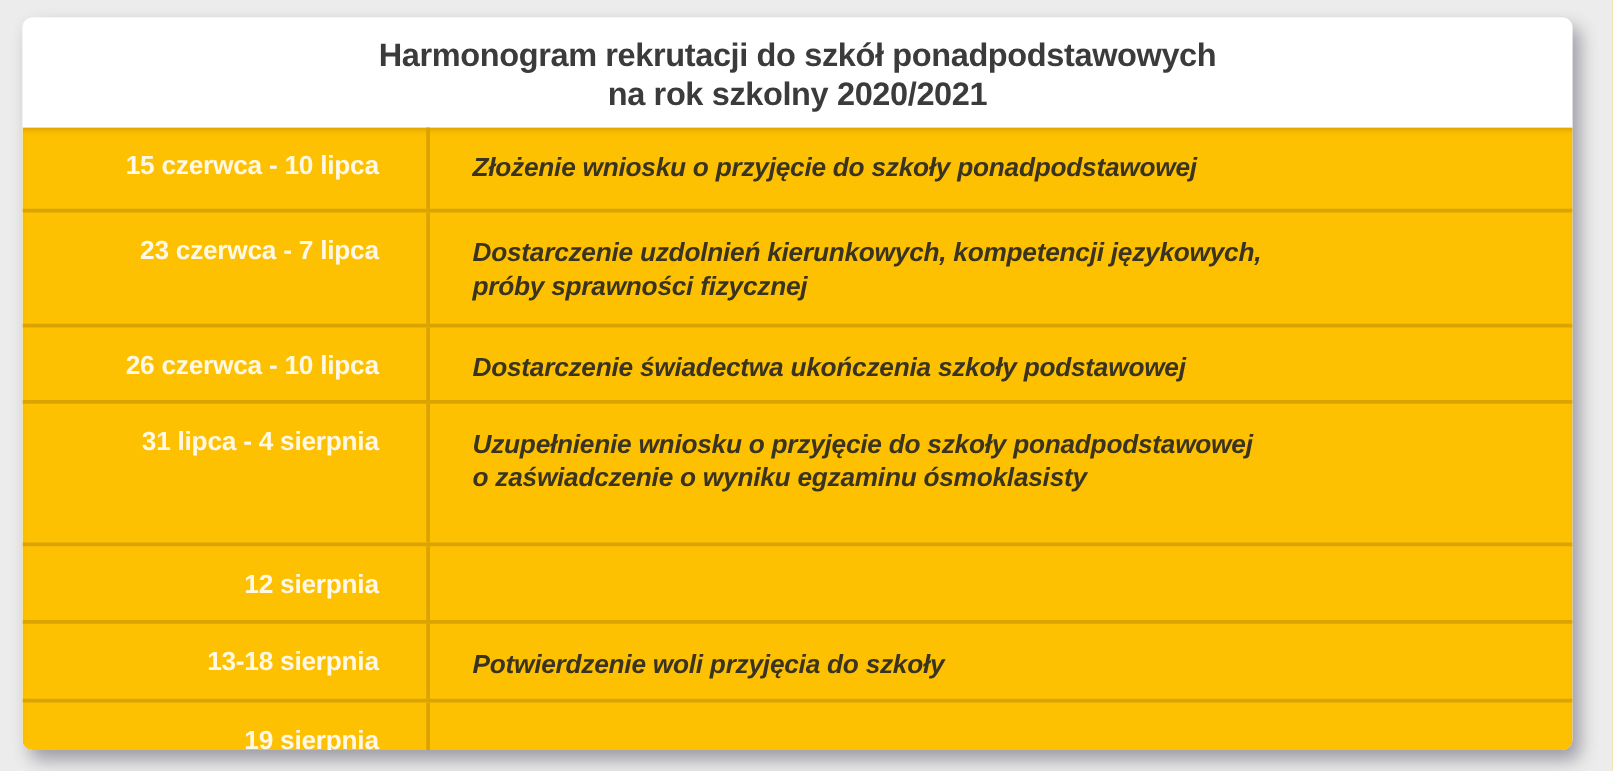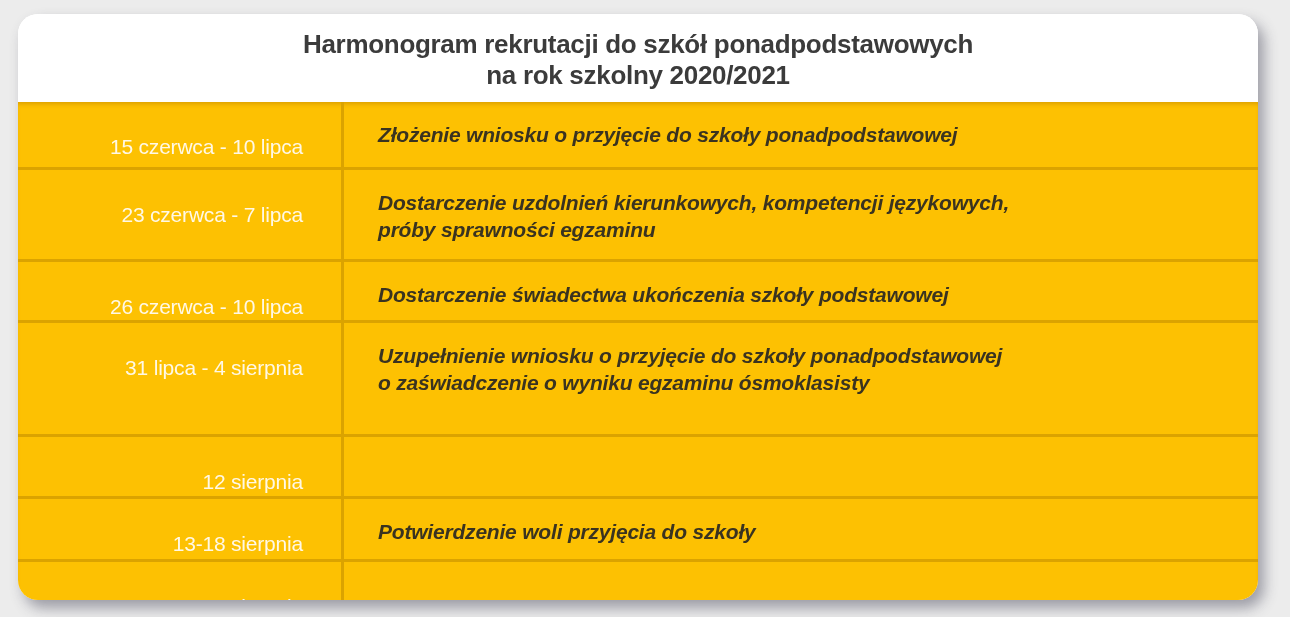--- a/index.html
+++ b/index.html
@@ -10,21 +10,21 @@
       overflow: hidden;
       background: #ececec;
       font-family: "Liberation Sans", "DejaVu Sans", sans-serif;
     }
     .card {
       position: absolute;
       left: 18px;
       top: 14px;
       width: 1240px;
       height: 586px;
-      border-radius: 20px;
+      border-radius: 8px;
       background: #ffffff;
       overflow: hidden;
       box-shadow: 6px 8px 14px rgba(60, 60, 80, 0.45);
     }
     .header {
       height: 88px;
       background: #ffffff;
       display: flex;
       flex-direction: column;
       align-items: center;
@@ -53,23 +53,23 @@
       box-sizing: border-box;
     }
     .row:last-child { border-bottom: none; gap: 44px; }
     .date-cell {
       width: 326px;
       flex: 0 0 326px;
       box-sizing: border-box;
       border-right: 3px solid #dba300;
       text-align: right;
       padding-right: 38px;
-      padding-top: 33px;
+      padding-top: 19px;
       font-size: 21px;
-      font-weight: normal;
+      font-weight: bold;
       color: #fff8e6;
       letter-spacing: -0.2px;
     }
     .desc-cell {
       flex: 1;
       padding-left: 34px;
       padding-top: 19px;
       font-size: 21px;
       font-weight: bold;
       color: #3a3320;
@@ -92,21 +92,21 @@
     <div class="row" style="height:68px">
       <div class="date-cell">15 czerwca - 10 lipca</div>
       <div class="desc-cell">
         <span class="desc-line">Złożenie wniosku o przyjęcie do szkoły ponadpodstawowej</span>
       </div>
     </div>
     <div class="row" style="height:92px">
       <div class="date-cell">23 czerwca - 7 lipca</div>
       <div class="desc-cell">
         <span class="desc-line">Dostarczenie uzdolnień kierunkowych, kompetencji językowych,</span>
-        <span class="desc-line">próby sprawności egzaminu</span>
+        <span class="desc-line">próby sprawności fizycznej</span>
       </div>
     </div>
     <div class="row" style="height:61px">
       <div class="date-cell">26 czerwca - 10 lipca</div>
       <div class="desc-cell">
         <span class="desc-line">Dostarczenie świadectwa ukończenia szkoły podstawowej</span>
       </div>
     </div>
     <div class="row" style="height:114px">
       <div class="date-cell">31 lipca - 4 sierpnia</div>

